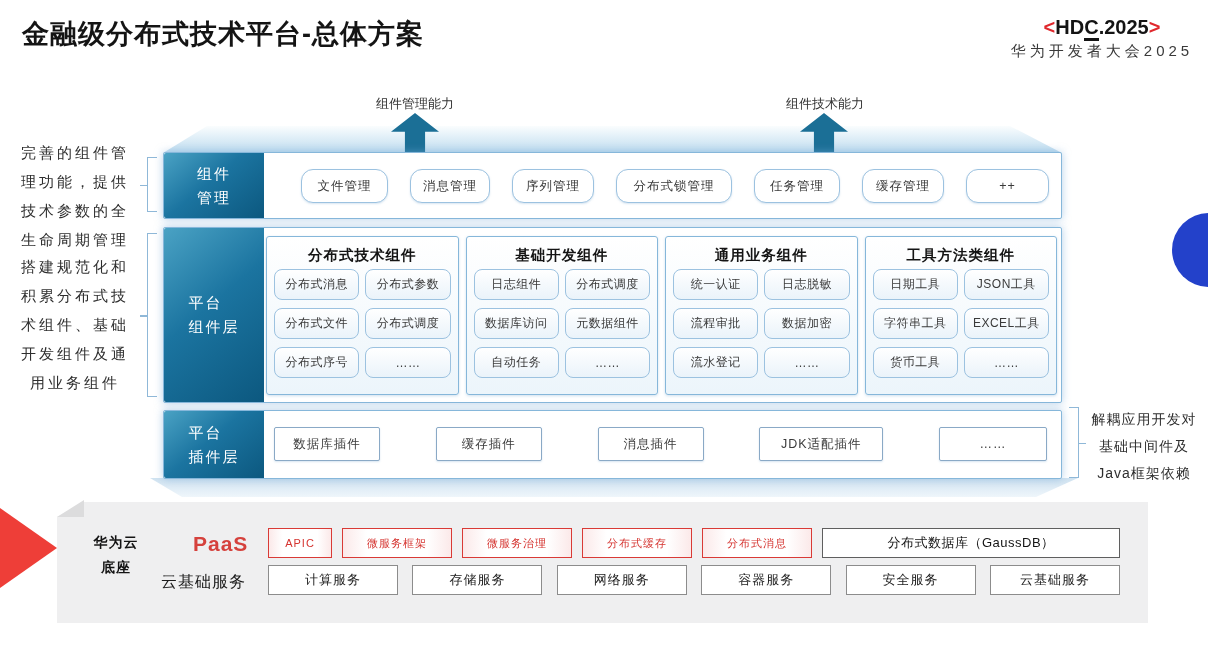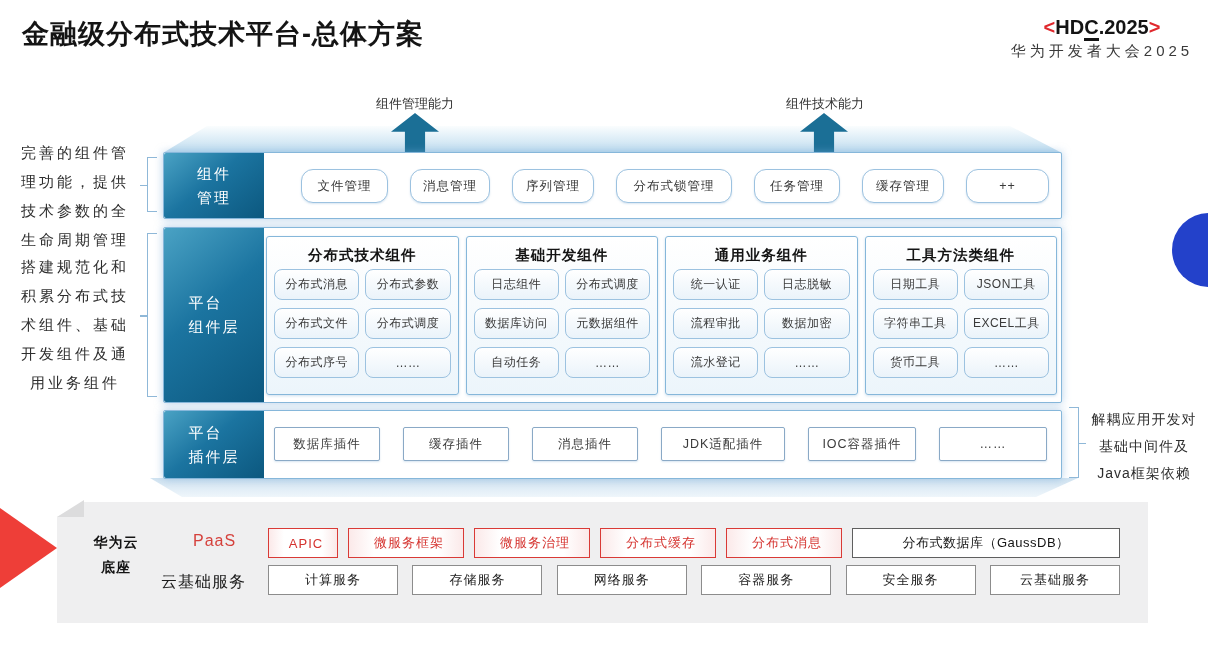--- a/index.html
+++ b/index.html
@@ -74,26 +74,26 @@
 
   
   .panel{position:absolute;left:57px;top:502px;width:1091px;height:121px;background:#efeff0;z-index:2;
          clip-path:polygon(26px 0,100% 0,100% 100%,0 100%,0 15px);}
   .panel-fold{position:absolute;left:57px;top:500px;width:27px;height:17px;background:#dcdcdd;
          clip-path:polygon(0 100%,100% 0,100% 100%);z-index:3;}
   .red-tri{position:absolute;left:0;top:508px;width:57px;height:80px;background:#ee3e38;z-index:3;
          clip-path:polygon(0 0,100% 50%,0 100%);}
   .panel-name{position:absolute;left:16px;top:28px;width:86px;text-align:center;font-size:14px;font-weight:bold;
          color:#141414;line-height:1.75;white-space:pre-line;letter-spacing:1px;}
-  .paas-label{position:absolute;left:136px;top:30px;font-size:16px;font-weight:normal;color:#d5413c;letter-spacing:1px;}
+  .paas-label{position:absolute;left:136px;top:30px;font-size:21px;font-weight:bold;color:#d5413c;letter-spacing:1px;}
   .iaas-label{position:absolute;left:104px;top:70px;font-size:16px;color:#1a1a1a;letter-spacing:1px;}
 
   .paas-row{position:absolute;left:211px;top:26px;width:852px;height:30px;display:flex;gap:10px;}
-  .rbox{display:flex;align-items:center;justify-content:center;font-size:13px;letter-spacing:1px;color:#d5332f;
-        border:1px solid #d93a36;background:linear-gradient(90deg,#fbe9e9,#ffffff 22%,#ffffff 78%,#fbe9e9);padding-left:6px;}
+  .rbox{display:flex;align-items:center;justify-content:center;font-size:11px;letter-spacing:1px;color:#d5332f;
+        border:1px solid #d93a36;background:linear-gradient(90deg,#fbe9e9,#ffffff 22%,#ffffff 78%,#fbe9e9);}
   .paas-row .rbox:nth-child(1){width:62px}
   .paas-row .rbox:nth-child(2),.paas-row .rbox:nth-child(3),.paas-row .rbox:nth-child(4),
   .paas-row .rbox:nth-child(5),.paas-row .rbox:nth-child(6){width:108px}
   .gauss{flex:1;display:flex;align-items:center;justify-content:center;font-size:13px;color:#141414;
         border:1px solid #5f5f5f;background:#fff;letter-spacing:.5px;}
   .iaas-row{position:absolute;left:211px;top:63px;width:852px;height:30px;display:flex;justify-content:space-between;border-radius:11px;}
   .gbox{width:128px;display:flex;align-items:center;justify-content:center;font-size:13px;color:#222;
         border:1px solid #8c8c8c;background:#fff;letter-spacing:1px;}
 
   .blue-circle{position:absolute;right:-38px;top:213px;width:74px;height:74px;border-radius:50%;background:#2341ca;z-index:2;}
@@ -190,21 +190,20 @@
   </div>
 
   <div class="row row3">
     <div class="row-label">平台
 插件层</div>
     <div class="r3-items">
       <div class="box">数据库插件</div>
       <div class="box">缓存插件</div>
       <div class="box">消息插件</div>
       <div class="box">JDK适配插件</div>
-      <div class="box">IOC容器插件</div>
       <div class="box">……</div>
     </div>
   </div>
 
   <div class="red-tri"></div>
   <div class="panel-fold"></div>
   <div class="panel">
     <div class="panel-name">华为云
 底座</div>
     <div class="paas-label">PaaS</div>

